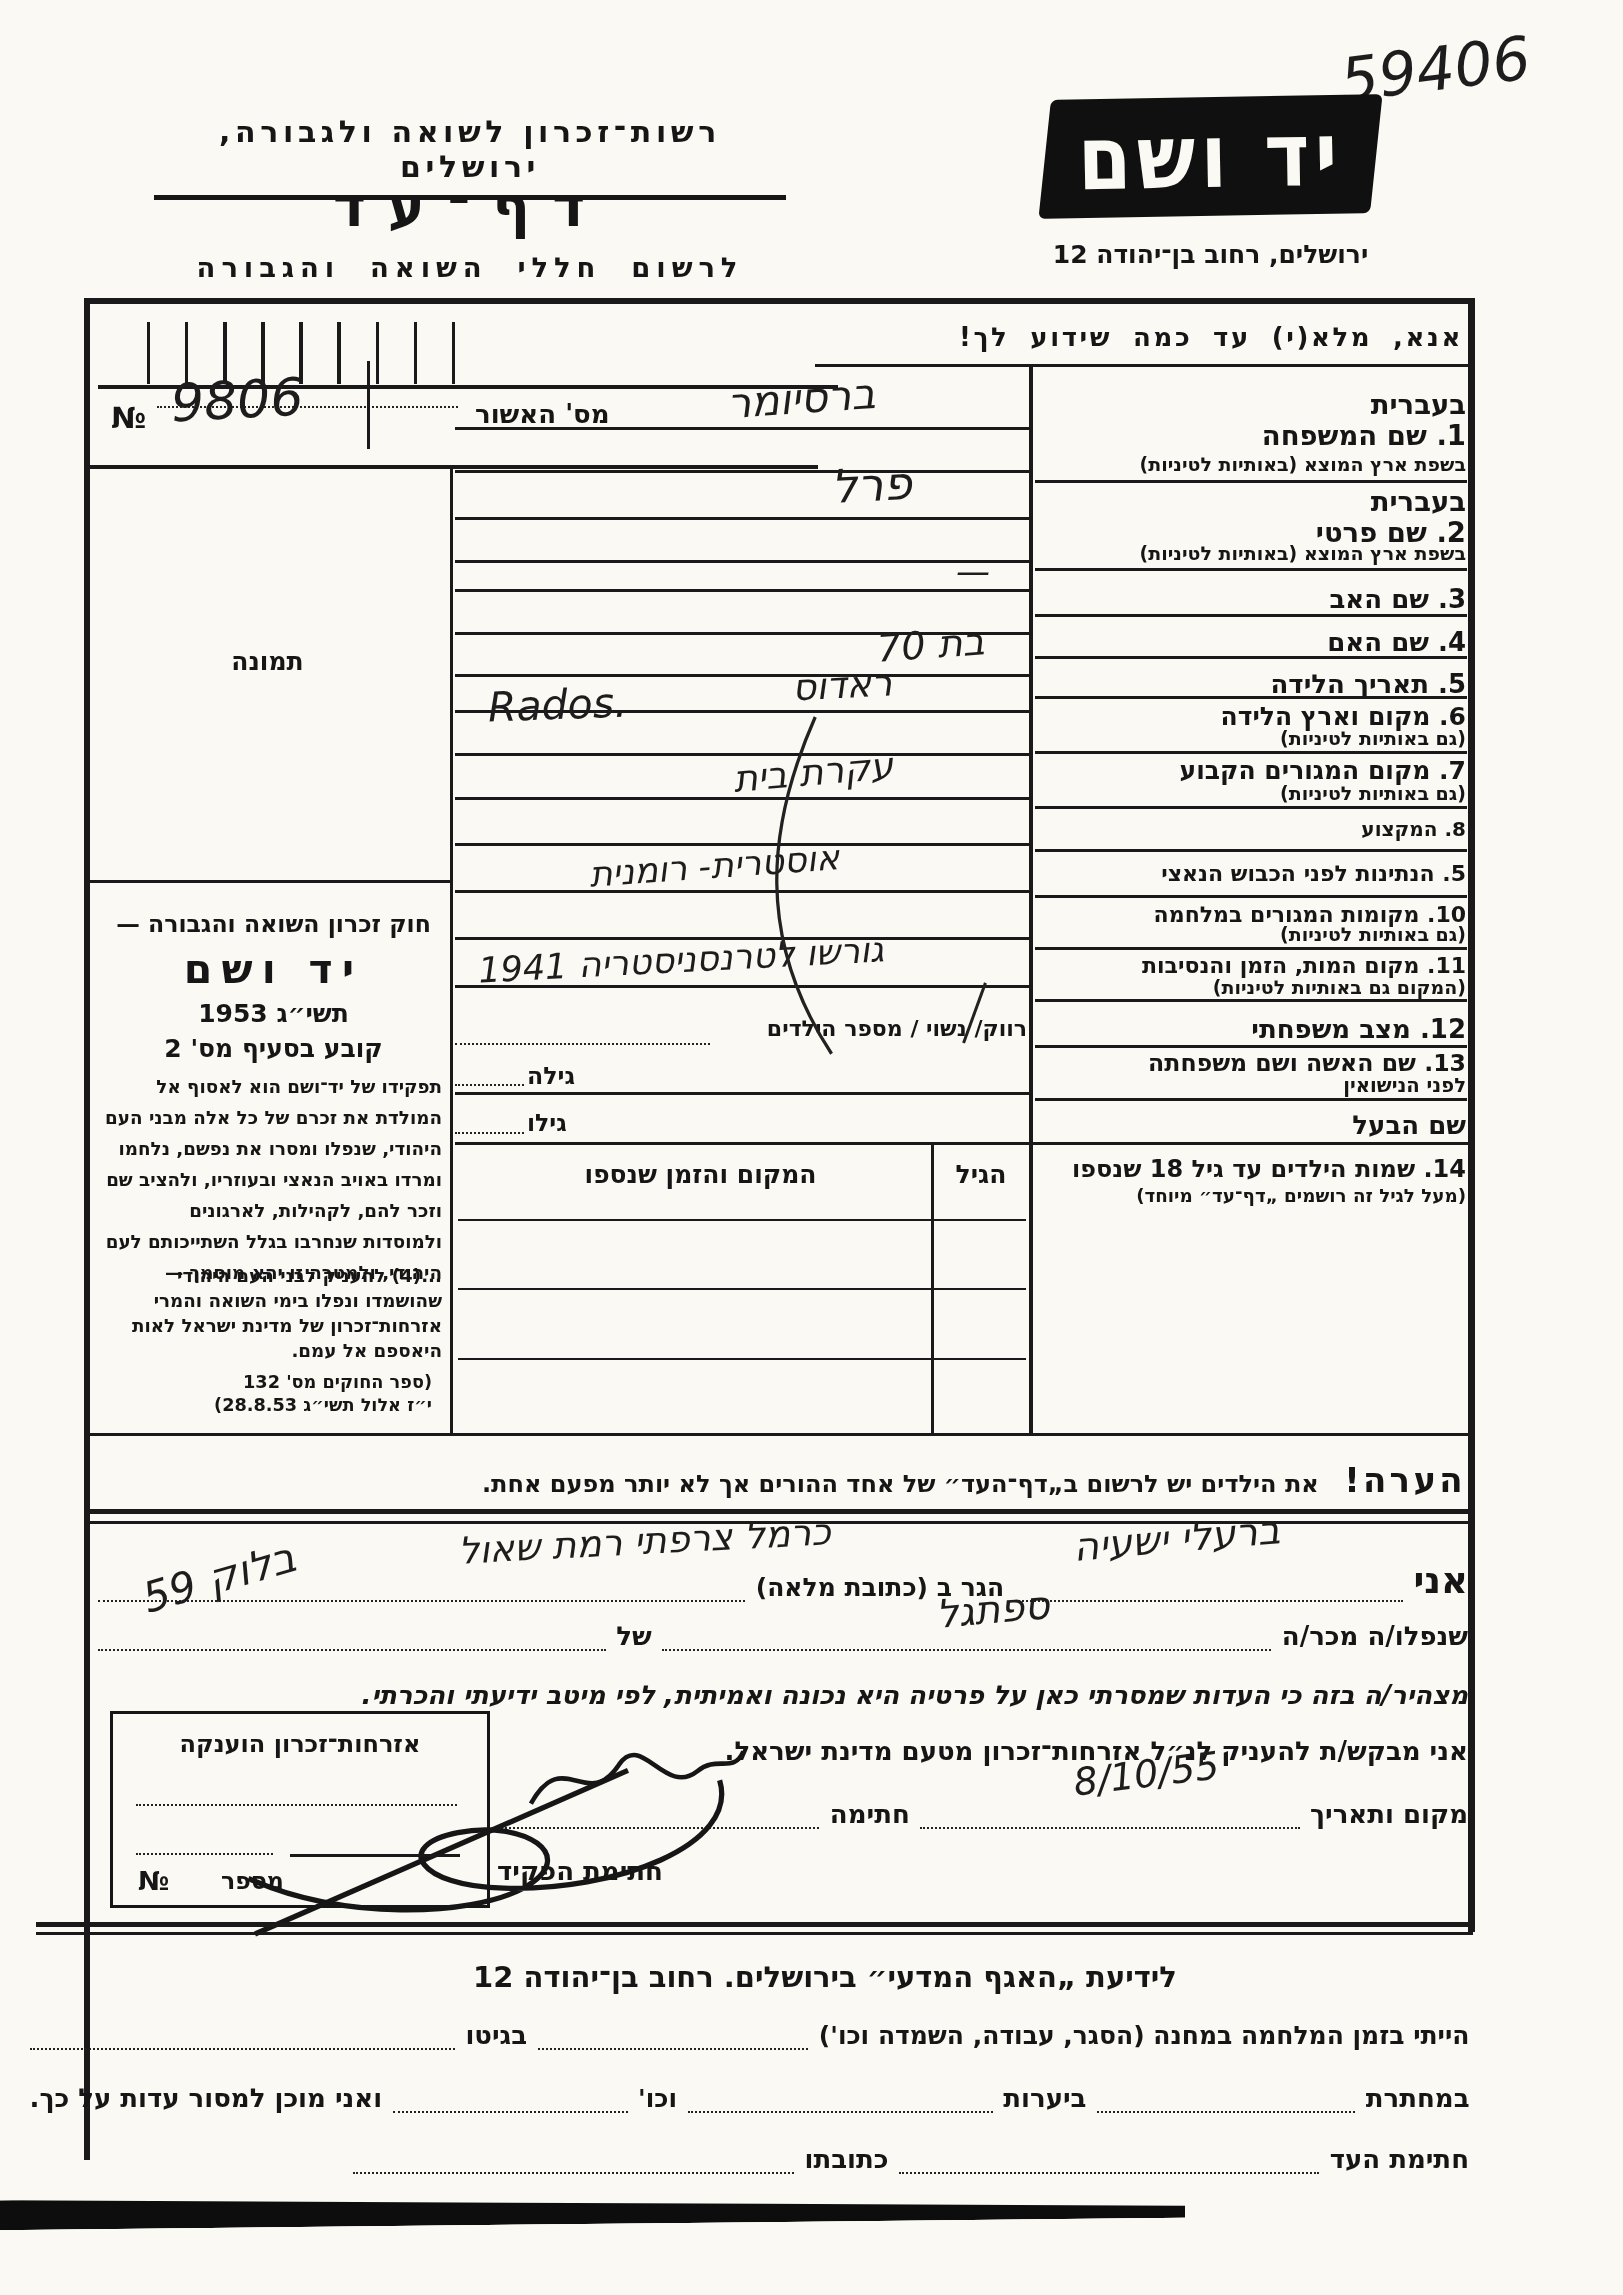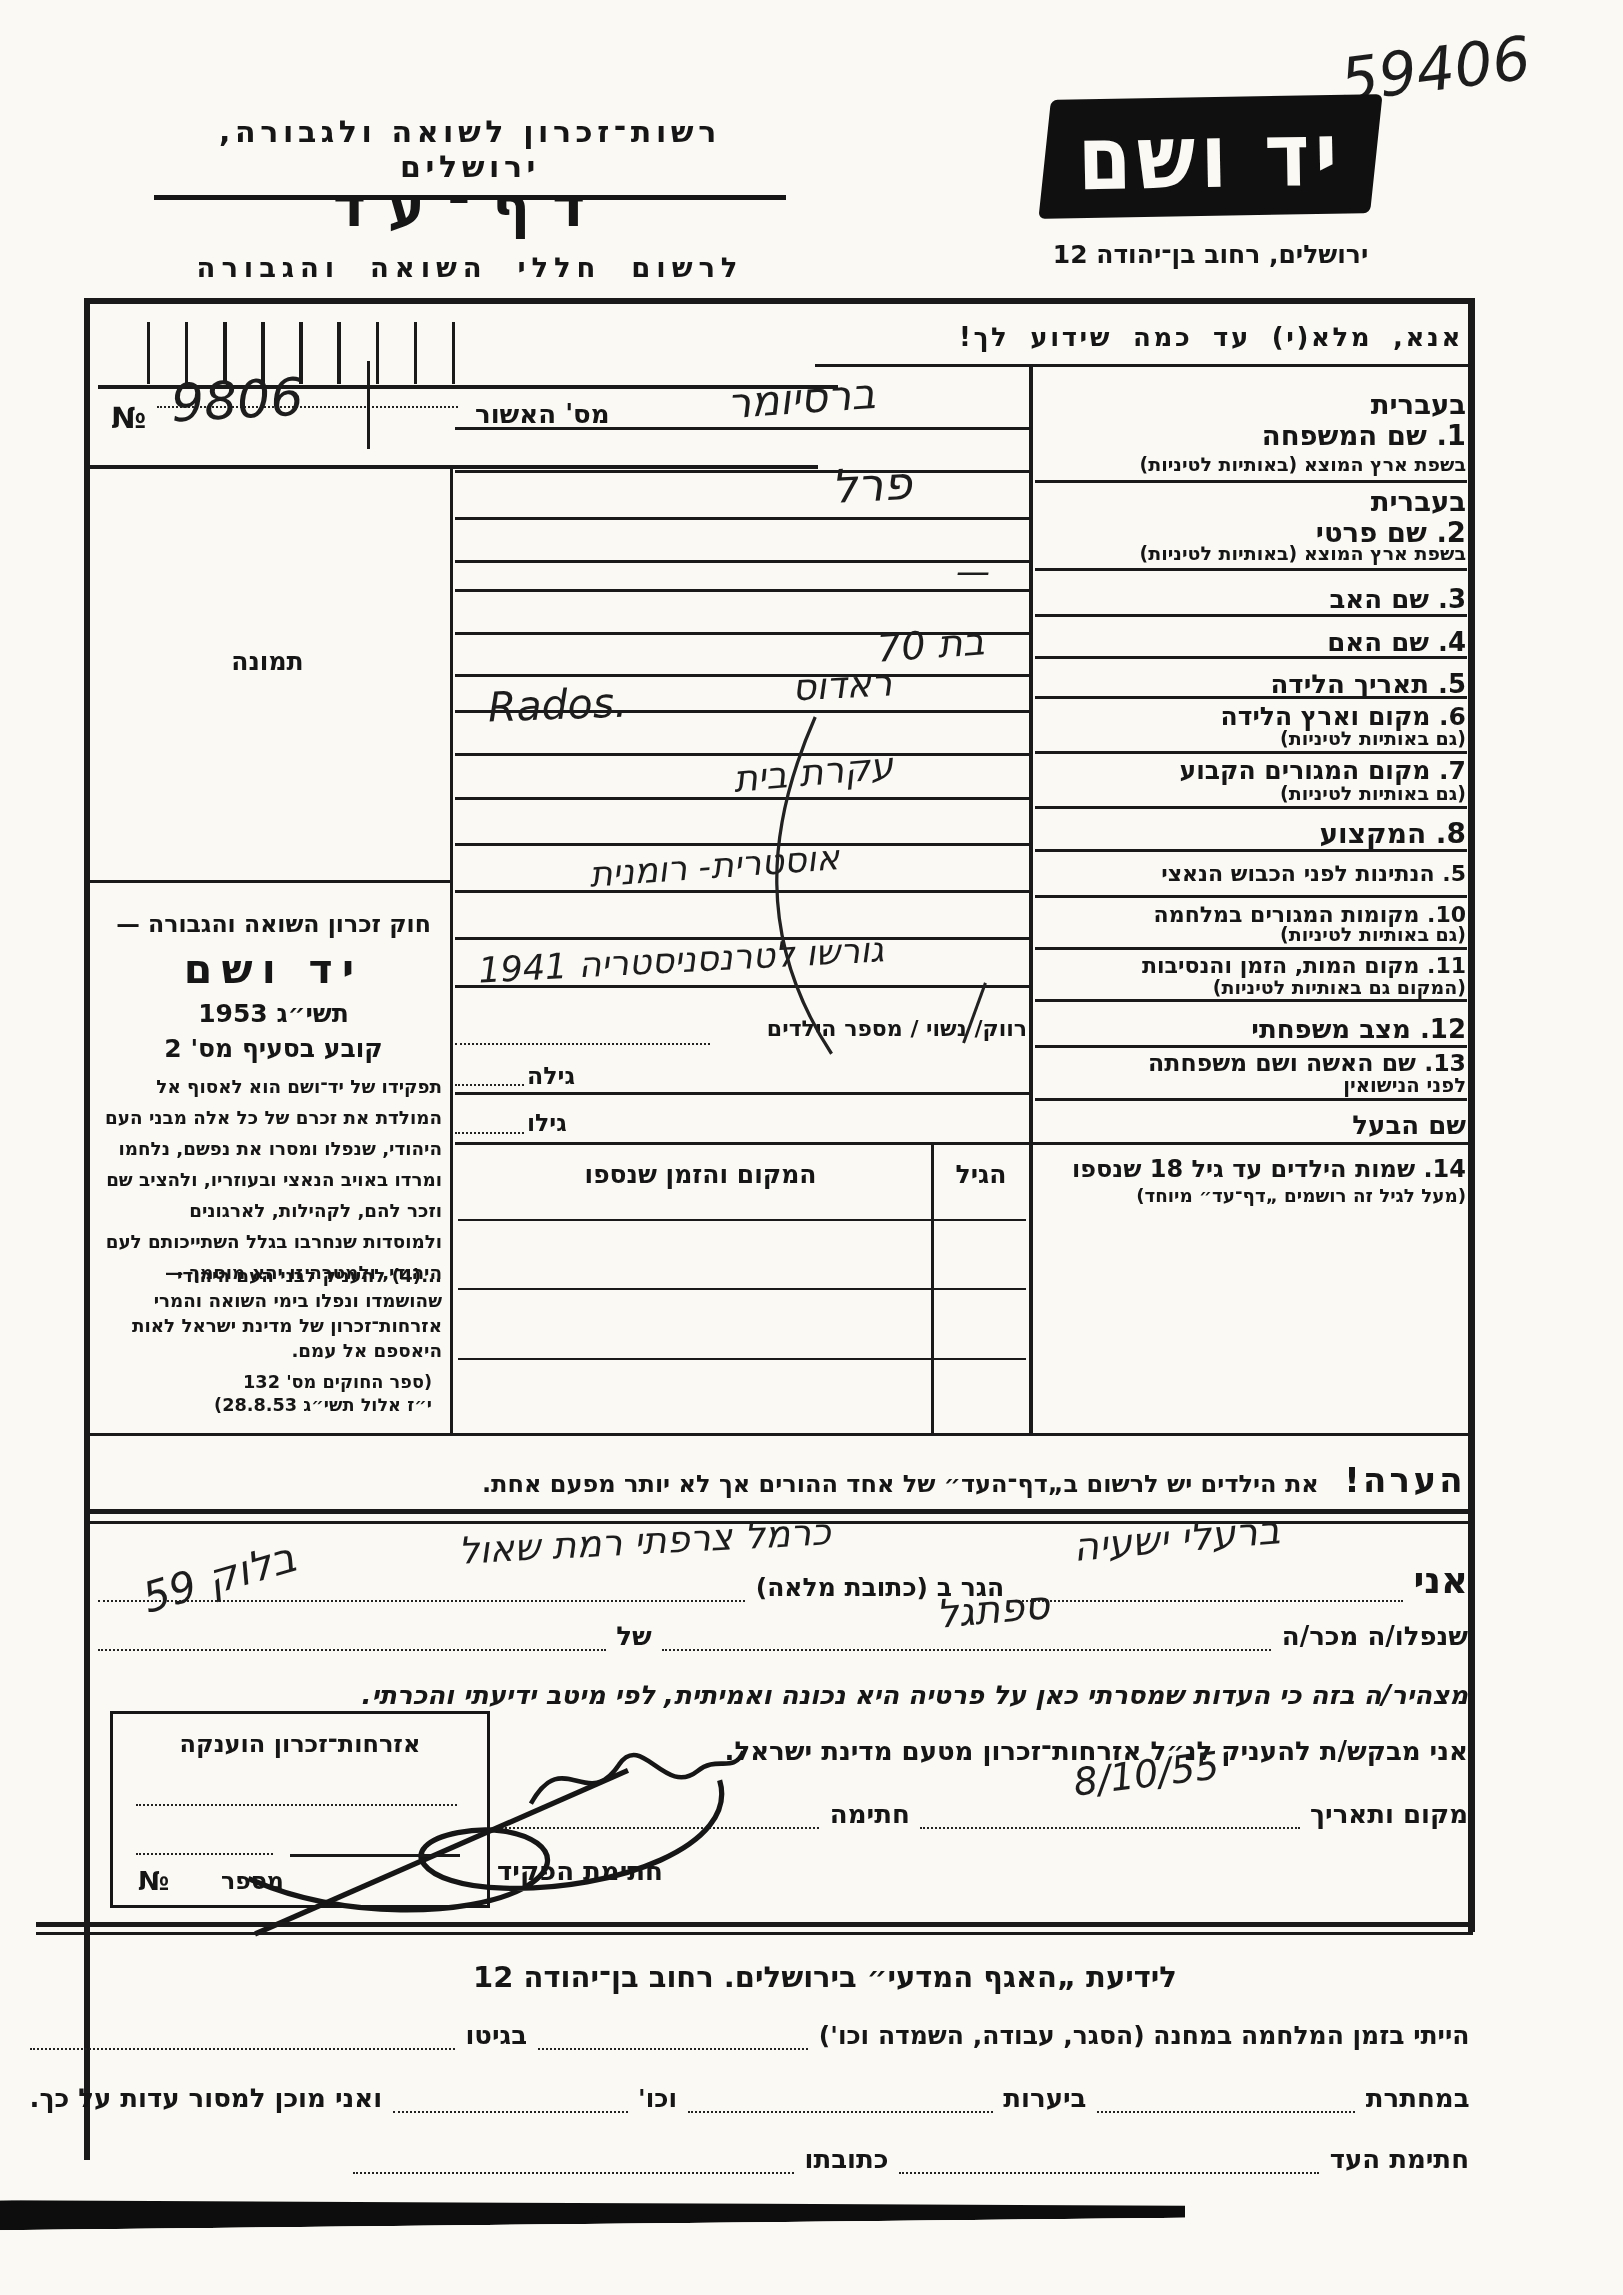--- a/index.html
+++ b/index.html
@@ -86,21 +86,21 @@
   <div class="lbl" style="top:585px;font-size:26px;">3. שם האב</div>
   <div class="lbl" style="top:628px;font-size:26px;">4. שם האם</div>
   <div class="lbl" style="top:670px;font-size:26px;">5. תאריך הלידה</div>
 
   <div class="lbl" style="top:703px;font-size:25px;">6. מקום וארץ הלידה</div>
   <div class="lbl" style="top:728px;font-size:19px;">(גם באותיות לטיניות)</div>
 
   <div class="lbl" style="top:757px;font-size:25px;">7. מקום המגורים הקבוע</div>
   <div class="lbl" style="top:783px;font-size:19px;">(גם באותיות לטיניות)</div>
 
-  <div class="lbl" style="top:818px;font-size:28px;">8. המקצוע</div>
+  <div class="lbl" style="top:818px;font-size:20px;">8. המקצוע</div>
   <div class="lbl" style="top:861px;font-size:22px;">5. הנתינות לפני הכבוש הנאצי</div>
 
   <div class="lbl" style="top:902px;font-size:22px;">10. מקומות המגורים במלחמה</div>
   <div class="lbl" style="top:924px;font-size:19px;">(גם באותיות לטיניות)</div>
 
   <div class="lbl" style="top:953px;font-size:22px;">11. מקום המות, הזמן והנסיבות</div>
   <div class="lbl" style="top:977px;font-size:19px;">(המקום גם באותיות לטיניות)</div>
 
   <div class="lbl" style="top:1015px;font-size:26px;">12. מצב משפחתי</div>
 

